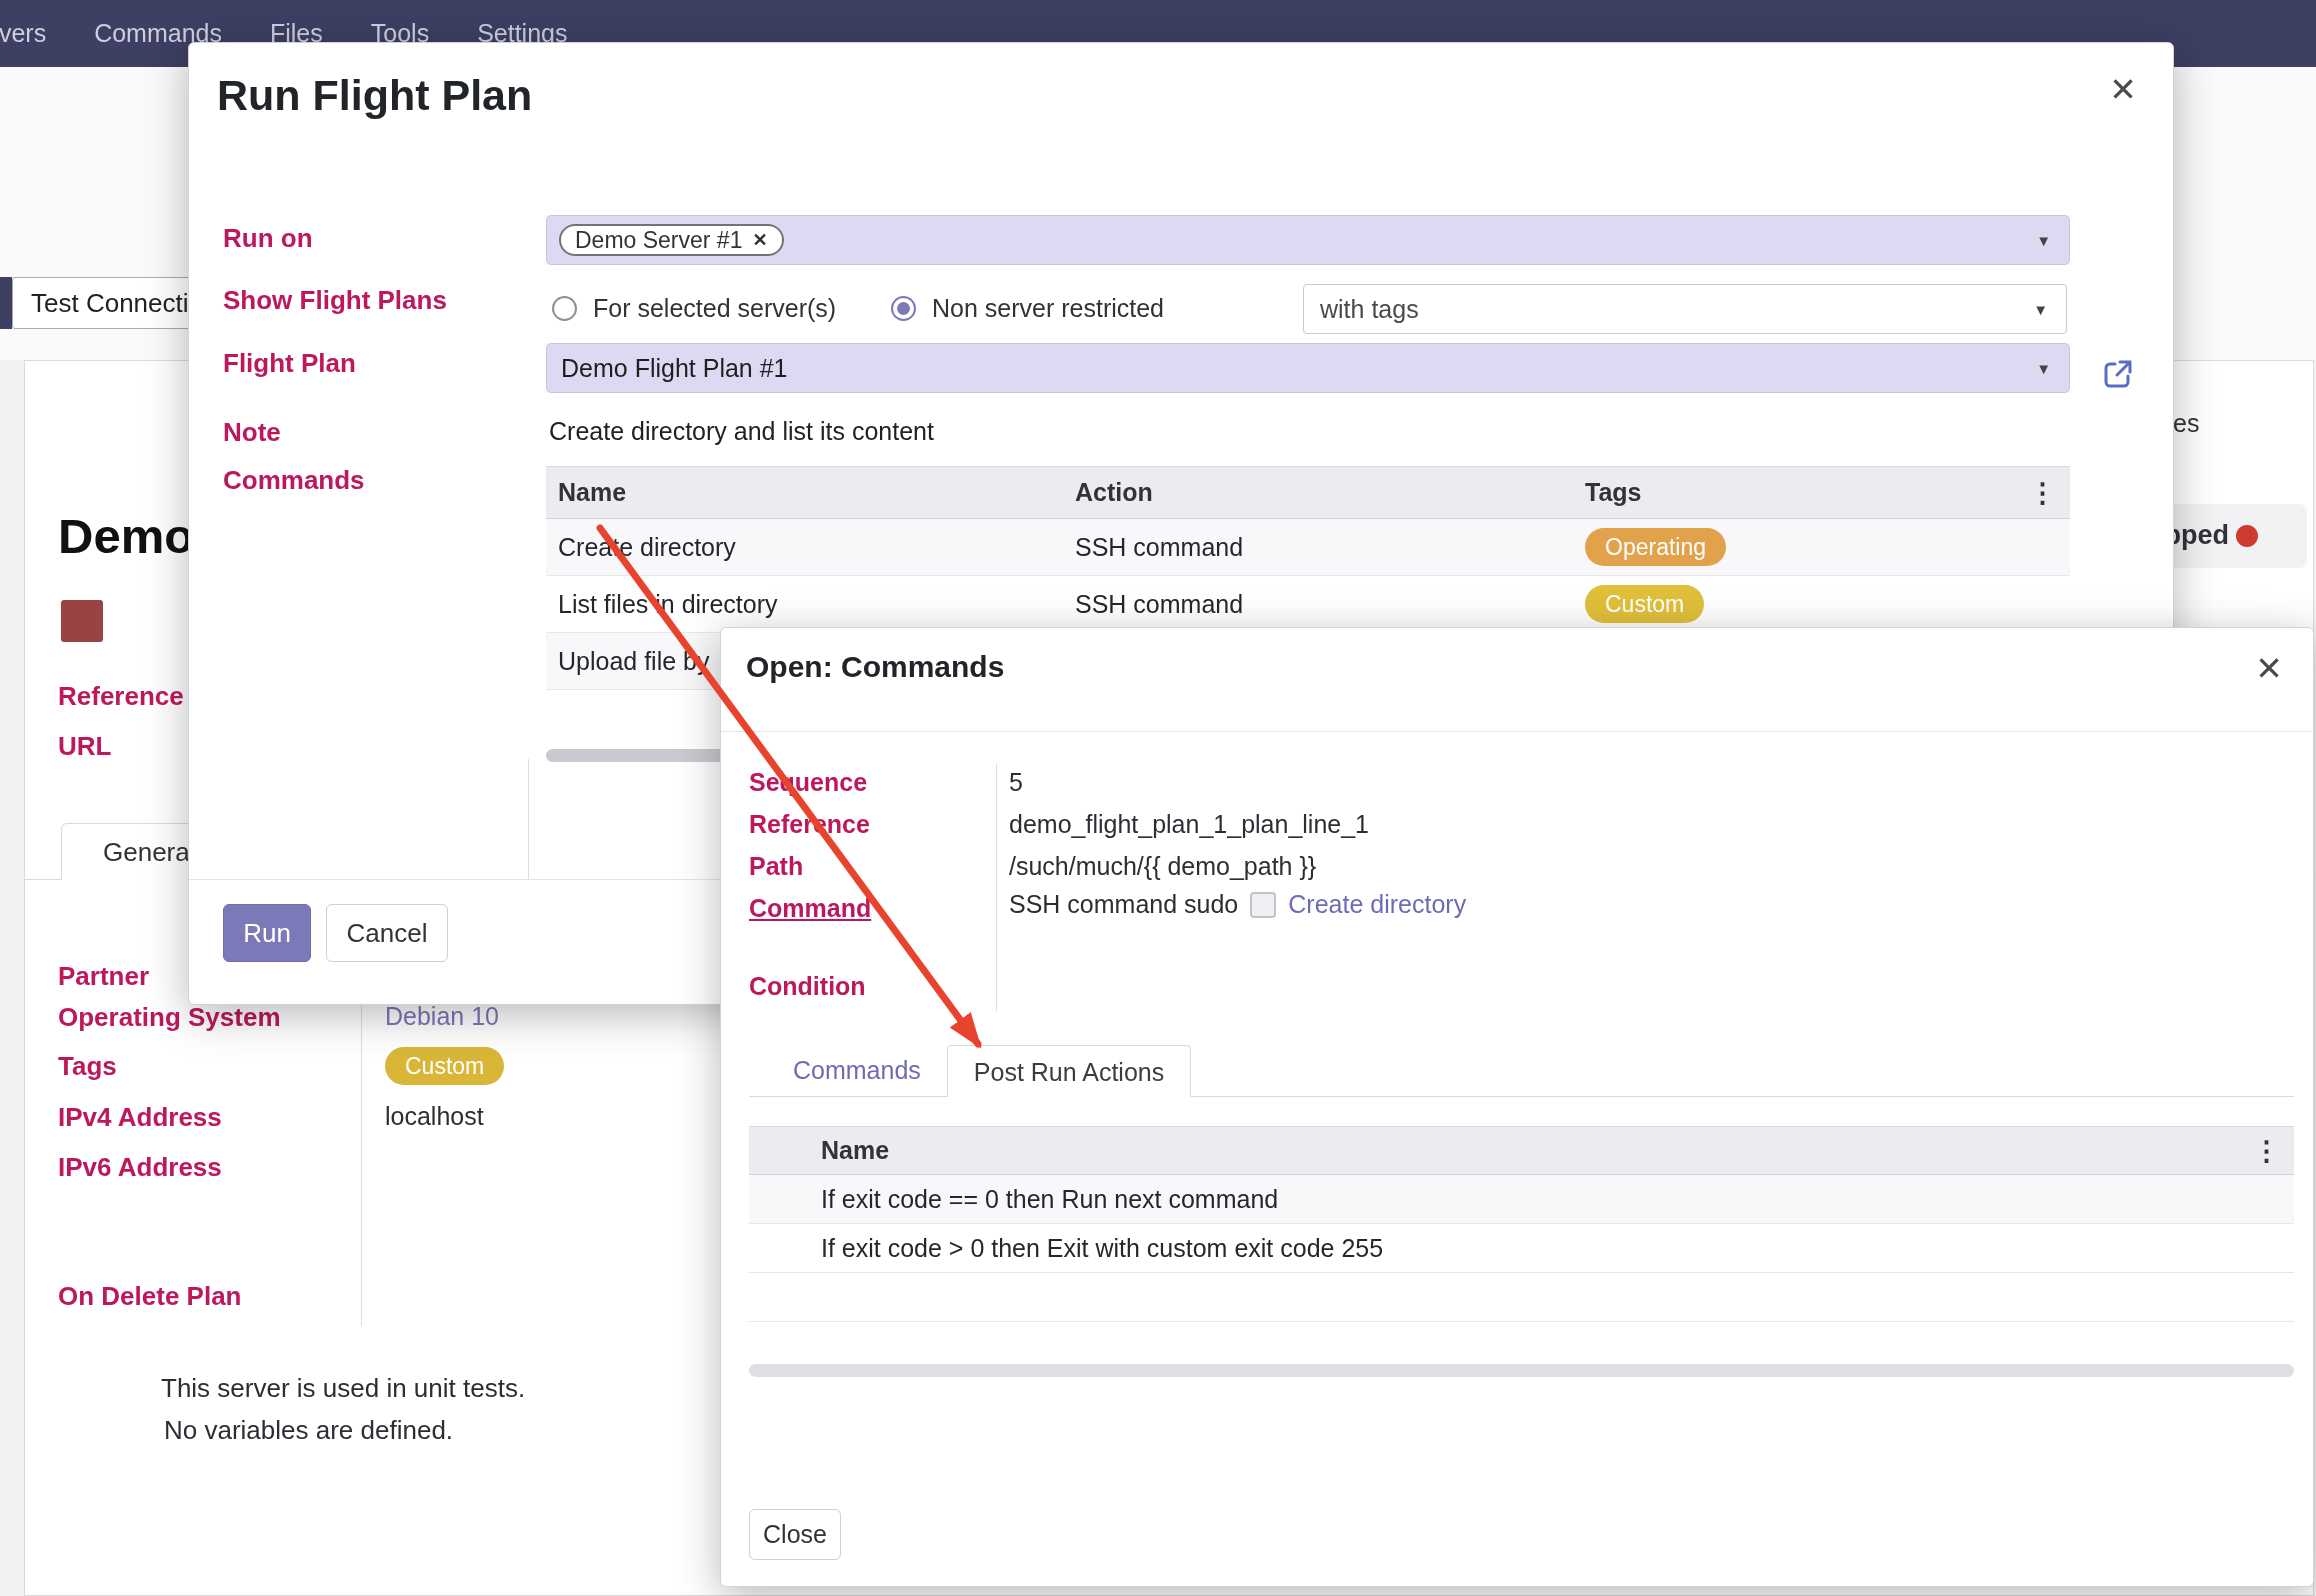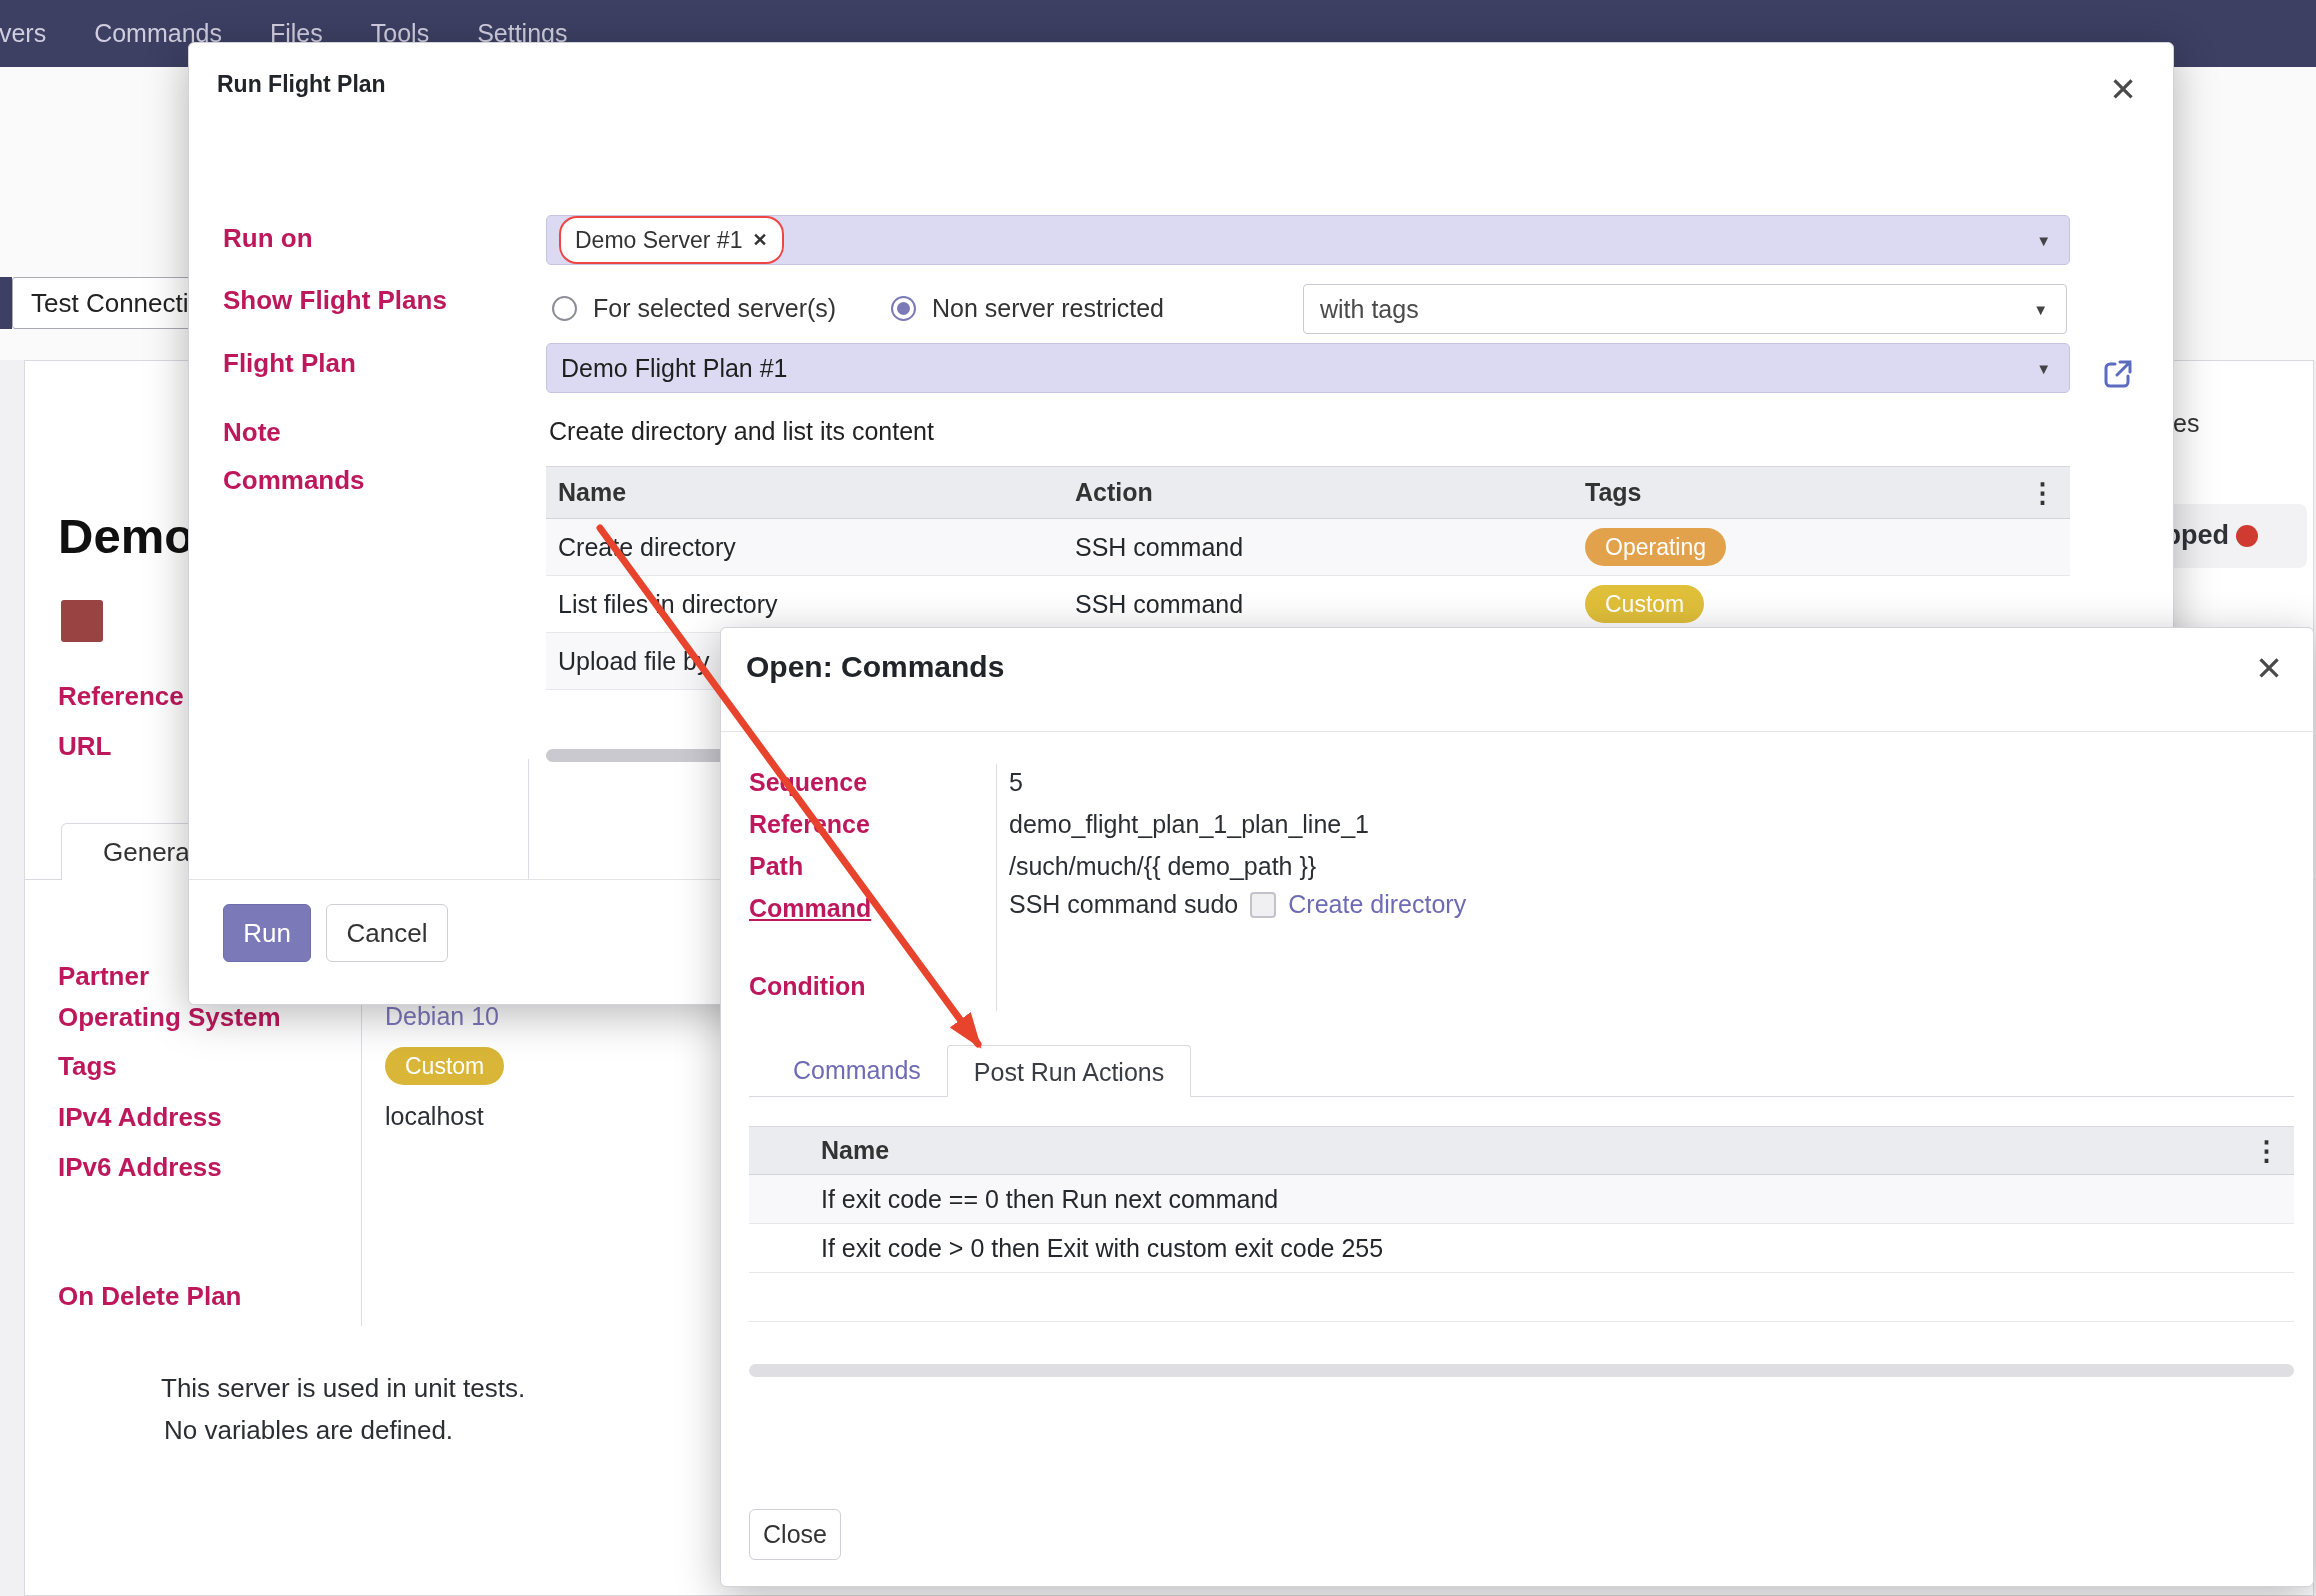--- a/index.html
+++ b/index.html
@@ -35,22 +35,22 @@
   .gtab { background:#fff; border:1px solid #d9d9df; border-bottom:none; border-radius:6px 6px 0 0;
           display:flex; align-items:center; padding-left:41px; font-size:26px; color:#333; }
 
   
   .modal { background:#fff; border:1px solid #d2d2d8; border-radius:6px;
            box-shadow:0 10px 44px rgba(0,0,0,.28); }
   .mtitle { font-weight:bold; color:#212529; white-space:nowrap; }
   .closex { color:#4a4a4a; font-size:33px; line-height:33px; cursor:pointer; }
 
   .pfield { background:#dcdaf3; border:1px solid #c6c4e6; border-radius:5px; display:flex; align-items:center; }
-  .chip { display:inline-flex; align-items:center; height:48px; border-radius:18px; background:#ffffff;
-          border:2px solid #ef4444; padding:0 14px; font-size:23px; color:#333; margin-left:12px; }
+  .chip { display:inline-flex; align-items:center; height:32px; border-radius:18px; background:#ffffff;
+          border:2px solid #737373; padding:0 14px; font-size:23px; color:#333; margin-left:12px; }
   .chipx { font-size:18px; font-weight:bold; margin-left:10px; color:#333; cursor:pointer; }
   .caret { font-size:15px; color:#444; margin-left:auto; margin-right:18px; cursor:pointer; }
   .selbox { background:#fff; border:1px solid #c9c9d2; border-radius:4px; display:flex; align-items:center;
             color:#4a4a4a; font-size:25px; }
   .radio { width:25px; height:25px; border-radius:50%; border:2px solid #8e8e98; background:#fff; cursor:pointer; }
   .radio.sel { border-color:#7b79b8; position:relative; }
   .radio.sel::after { content:""; position:absolute; inset:4px; border-radius:50%; background:#7b79b8; }
 
   .tbl { border-top:1px solid #d7d7dd; }
   .trow { display:grid; align-items:center; border-bottom:1px solid #e7e7eb; background:#fff; }
@@ -126,21 +126,21 @@
   <span class="abs link" style="left:360px;top:641px;">Debian 10</span>
   <span class="abs badge custom-dk" style="left:360px;top:686px;">Custom</span>
   <span class="abs val" style="left:360px;top:741px;">localhost</span>
 
   <span class="abs val" style="left:136px;top:1012px;font-size:26px;">This server is used in unit tests.</span>
   <span class="abs val" style="left:139px;top:1054px;font-size:26px;">No variables are defined.</span>
 </section>
 
 <section class="abs modal" style="left:188px;top:42px;width:1986px;height:963px;z-index:10;">
 
-  <span class="abs mtitle" style="left:28px;top:28px;font-size:23px;">Run Flight Plan</span>
+  <span class="abs mtitle" style="left:28px;top:28px;font-size:43px;">Run Flight Plan</span>
   <span class="abs closex" style="right:36px;top:30px;">✕</span>
 
   <span class="abs lbl" style="left:34px;top:180px;">Run on</span>
   <span class="abs lbl" style="left:34px;top:242px;">Show Flight Plans</span>
   <span class="abs lbl" style="left:34px;top:305px;">Flight Plan</span>
   <span class="abs lbl" style="left:34px;top:374px;">Note</span>
   <span class="abs lbl" style="left:34px;top:422px;">Commands</span>
 
   <div class="abs pfield" style="left:357px;top:172px;width:1524px;height:50px;">
     <span class="chip">

